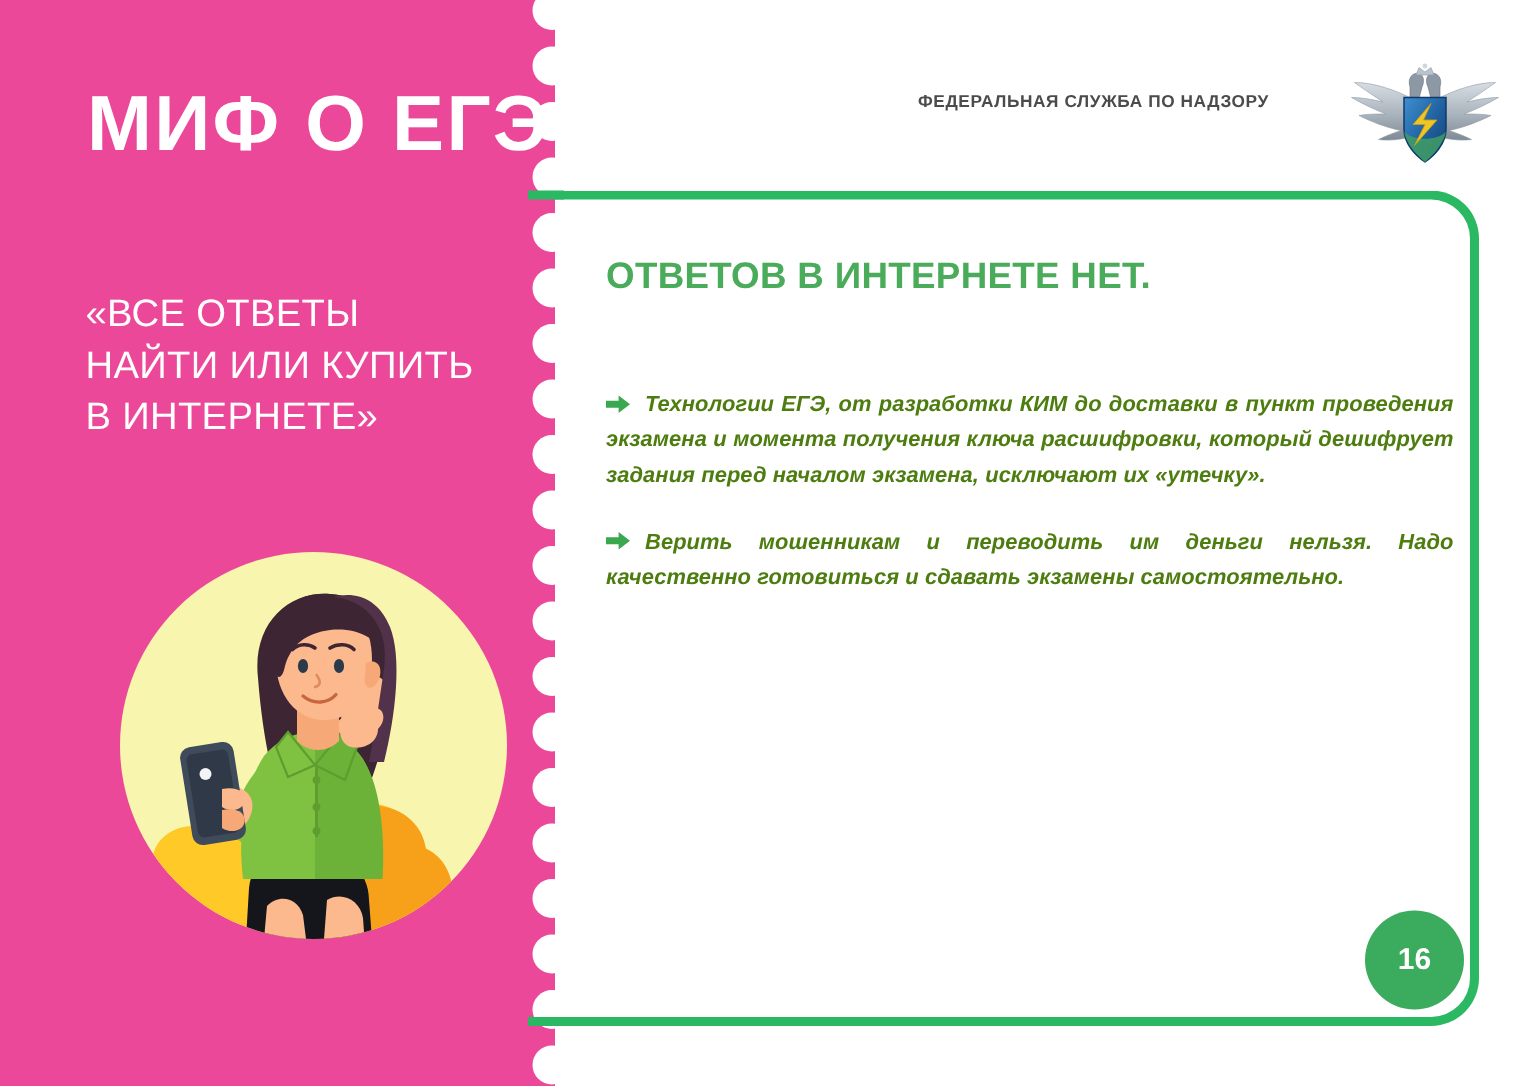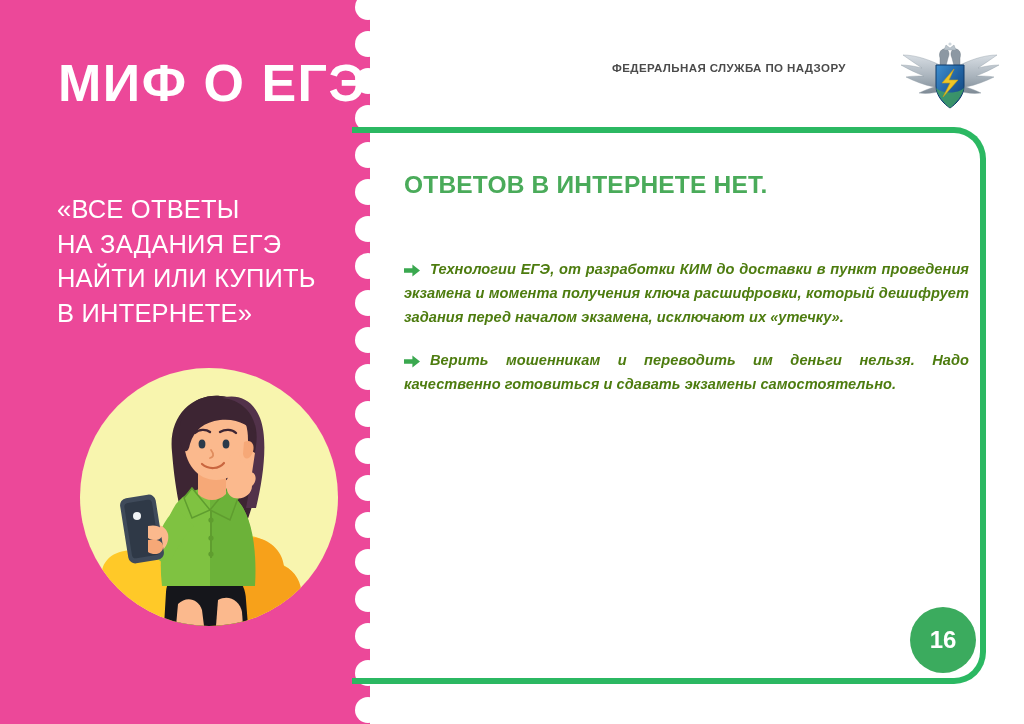--- a/index.html
+++ b/index.html
@@ -176,37 +176,36 @@
   
   #page-badge {
     position: absolute;
     left: 910px;
     top: 607px;
     width: 66px;
     height: 66px;
     border-radius: 50%;
     background: #3bab5e;
     color: #ffffff;
-    font-size: 24px;
+    font-size: 20px;
     font-weight: bold;
     display: flex;
     align-items: center;
     justify-content: center;
   }
 </style>
 </head>
 <body>
 
 <div id="red-panel">
 
   <div id="myth-title">МИФ О ЕГЭ</div>
 
   <div id="myth-claim">
     <div>«ВСЕ ОТВЕТЫ</div>
-    <div>НА ЗАДАНИЯ ЕГЭ</div>
     <div>НАЙТИ ИЛИ КУПИТЬ</div>
     <div>В ИНТЕРНЕТЕ»</div>
   </div>
 
   <div id="illustration">
     <svg width="258" height="258" viewBox="0 0 258 258" xmlns="http://www.w3.org/2000/svg">
 
       <path d="M22 212 C18 188 44 176 66 186 C82 160 118 158 134 176 C160 158 196 168 200 196 C214 200 222 216 220 232 L220 258 L20 258 Z" fill="#ffc928"></path>
       <path d="M140 178 C166 160 200 170 204 198 C218 204 224 220 221 236 L221 258 L128 258 Z" fill="#f7a11a"></path>
 

